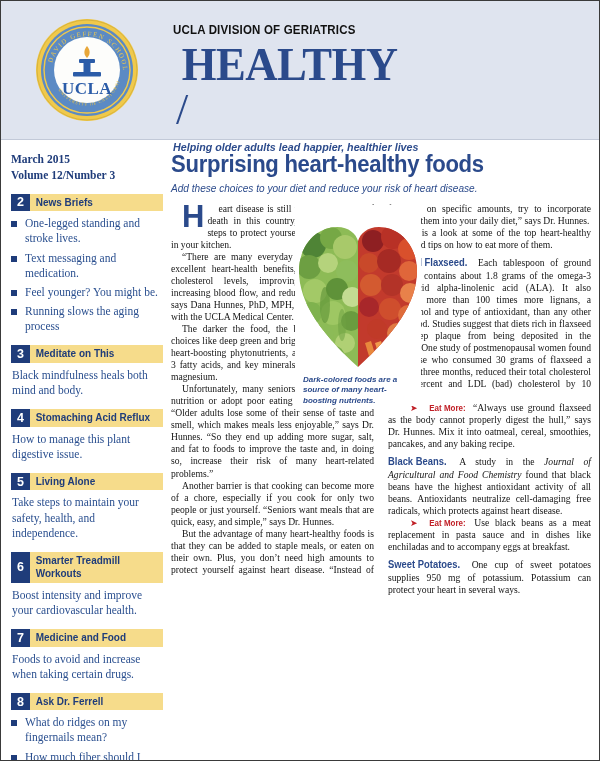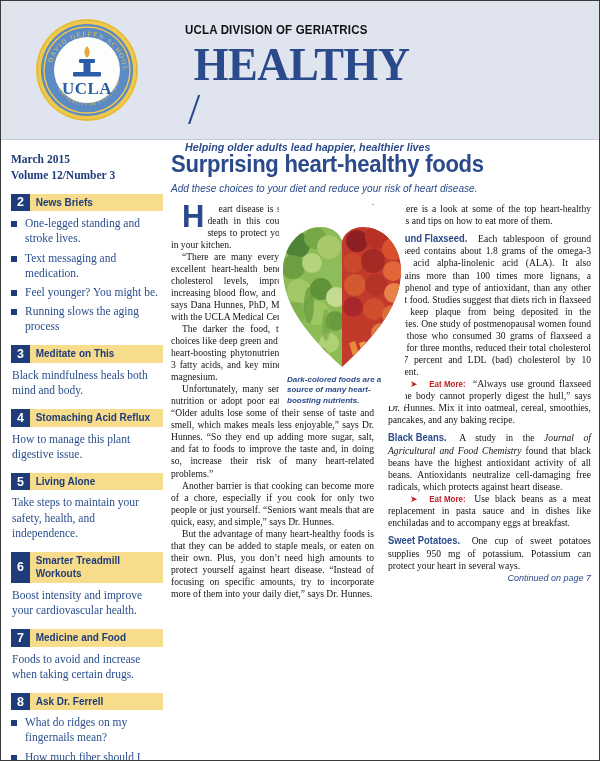--- a/index.html
+++ b/index.html
@@ -32,21 +32,21 @@
   .seal-wrap {
     position: absolute;
     left: 34px;
     top: 17px;
     width: 104px;
     height: 104px;
   }
 
   .masthead-text {
     position: absolute;
-    left: 184px;
+    left: 172px;
     top: 22px;
     right: 10px;
   }
 
   .division {
     font-family: "Liberation Sans", sans-serif;
     font-weight: bold;
     font-size: 12.5px;
     letter-spacing: 0.2px;
     color: #111111;
@@ -234,21 +234,21 @@
     font-family: "Liberation Sans", sans-serif;
     font-weight: bold;
     font-size: 31px;
     line-height: 0.8;
     color: #2b4a8b;
     padding: 2px 3px 0 0;
   }
 
   .food-figure {
     position: absolute;
-    left: 108px;
+    left: 124px;
     top: 2px;
     width: 126px;
     z-index: 4;
     background: #ffffff;
   }
   .food-photo {
     position: relative;
     width: 126px;
     height: 168px;
     overflow: hidden;
@@ -518,17 +518,16 @@
 
         <p class="spacer-p"></p>
 
         <p class="noindent"><span class="sec-head">Black Beans.</span><span> A study in the </span><em>Journal of Agricultural and Food Chemistry</em><span> found that black beans have the highest antioxidant activity of all beans. Antioxidants neutralize cell-damaging free radicals, which protects against heart disease.</span></p>
         <p class="eatmore-p"><span class="arrow-icon">➤</span><span class="eatmore-label">Eat More:</span><span> Use black beans as a meat replacement in pasta sauce and in dishes like enchiladas and to accompany eggs at breakfast.</span></p>
 
         <p class="spacer-p"></p>
 
         <p class="noindent"><span class="sec-head">Sweet Potatoes.</span><span> One cup of sweet potatoes supplies 950 mg of potassium. Potassium can protect your heart in several ways.</span></p>
 
-        <p class="continued">Continued on page 7</p>
       </div>
     </div>
   </div>
 </div>
 
 </body></html>

